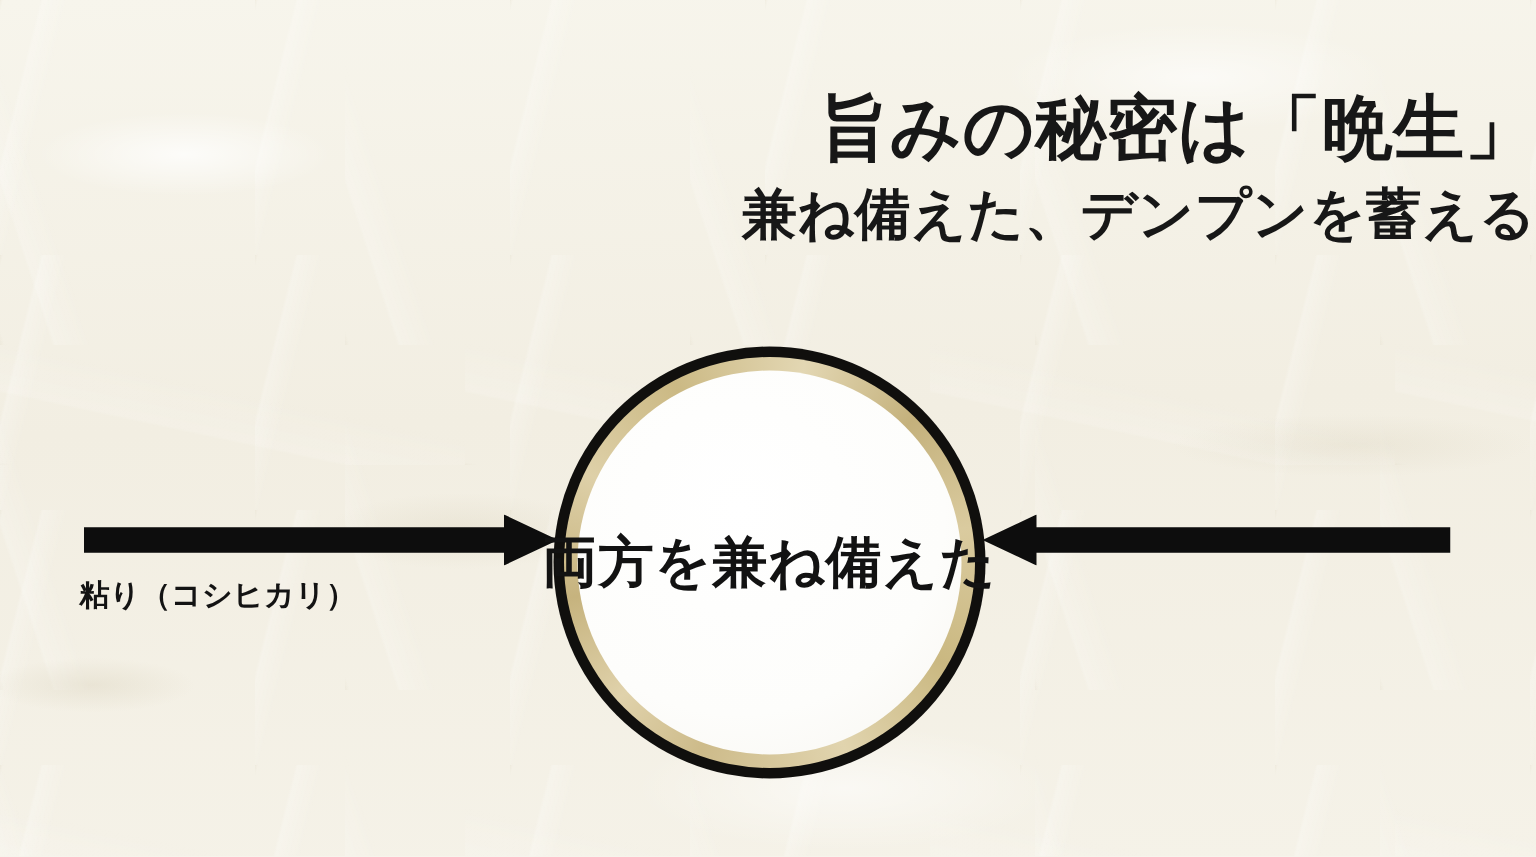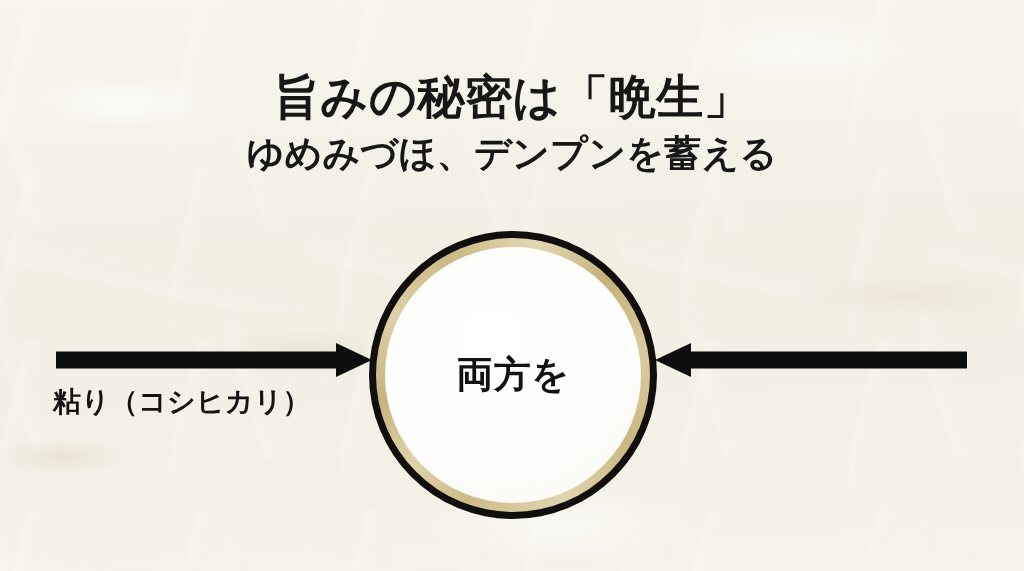--- a/index.html
+++ b/index.html
@@ -39,24 +39,24 @@
       linear-gradient(178deg, #f7f5ec 0%, #f2eee2 48%, #f5f2e8 100%);
     background-size:
       auto, auto, auto, auto, auto, auto,
       170px 170px, 230px 230px, 310px 310px,
       auto;
   }
 
   
   #heading-block {
     position: absolute;
-    top: 72px;
+    top: 61px;
     left: 0;
     width: 1024px;
-    text-align: center;
+    text-align: right;
   }
   #title-main {
     font-size: 47px;
     font-weight: 700;
     letter-spacing: 0.5px;
     color: #171717;
     line-height: 1.08;
     white-space: nowrap;
   }
   #title-sub {
@@ -123,57 +123,58 @@
     top: 343px;
     z-index: 2;
   }
   #arrow-left-wrap { left: 56px; }
   #arrow-right-wrap { left: 655px; }
 
   
   .side-label {
     position: absolute;
     top: 383px;
-    font-size: 28px;
+    font-size: 20px;
     font-weight: 700;
     color: #131313;
     letter-spacing: 0.2px;
     white-space: nowrap;
   }
   #label-left { left: 53px; }
   #label-right { left: 733px; }
 </style>
 </head>
 <body>
 
 <div id="slide">
 
   <div id="paper-texture"></div>
 
   <div id="heading-block">
     <div id="title-main">旨みの秘密は「晩生」</div>
-    <div id="title-sub">ゆめみづほ、デンプンを蓄える</div>
+    <div id="title-sub">兼ね備えた、デンプンを蓄える</div>
   </div>
 
   <div class="arrow-wrap" id="arrow-left-wrap">
     <svg width="316" height="34" viewBox="0 0 316 34">
       <path d="M0 8.5 H280 V0 L316 17 L280 34 V25.5 H0 Z" fill="#0d0d0d"></path>
     </svg>
   </div>
 
   <div class="arrow-wrap" id="arrow-right-wrap">
     <svg width="312" height="34" viewBox="0 0 312 34">
       <path d="M312 8.5 H36 V0 L0 17 L36 34 V25.5 H312 Z" fill="#0d0d0d"></path>
     </svg>
   </div>
 
   <div id="center-circle">
     <div id="circle-gold-ring">
       <div id="circle-inner-white">
         <div class="circle-line">両方を</div>
+        <div class="circle-line">兼ね備えた</div>
       </div>
     </div>
   </div>
 
   <div class="side-label" id="label-left">粘り（コシヒカリ）</div>
 
 
 </div>
 
 </body></html>

